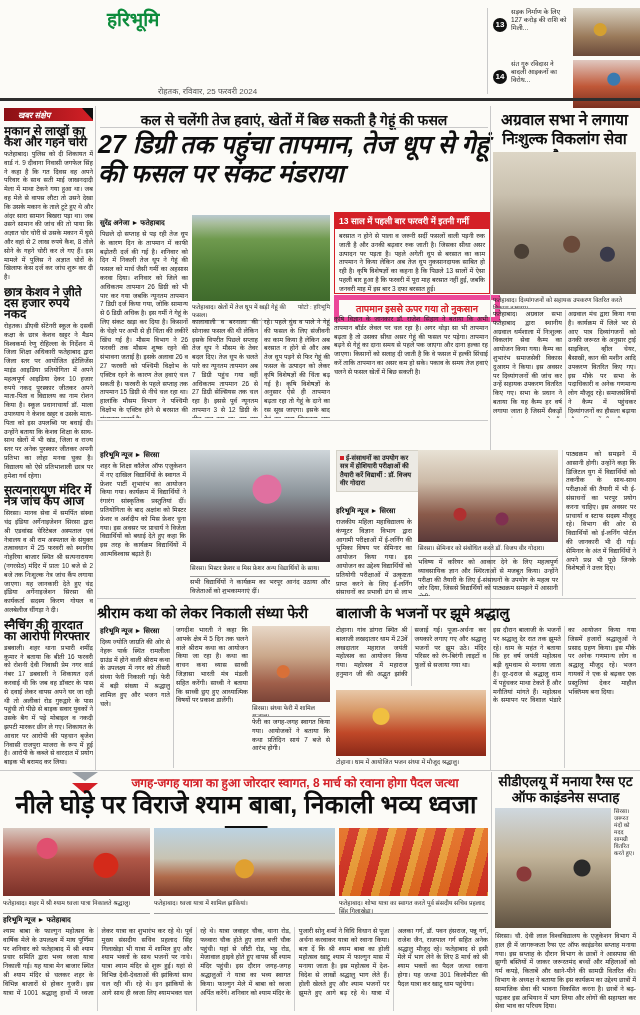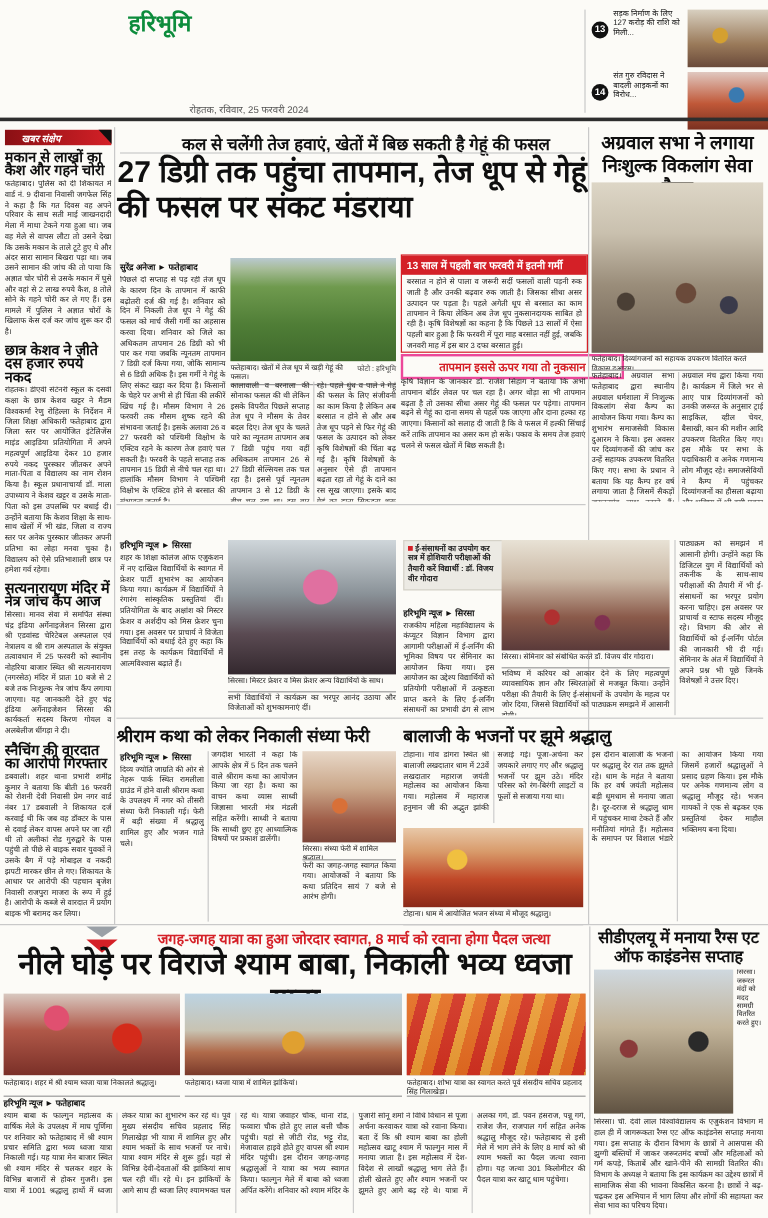--- a/index.html
+++ b/index.html
@@ -26,21 +26,21 @@
   .hl-lead{font-size:25px;line-height:29px;font-weight:800;color:#0f0f0f;}
   .hl-m{font-size:14.5px;font-weight:800;color:#0f0f0f;white-space:nowrap;overflow:hidden;}
   .hl-r{font-size:15.5px;line-height:19px;font-weight:800;color:#0f0f0f;text-align:center;}
   .sb-t{font-size:12px;line-height:11px;font-weight:bold;margin:5px 0 2px 0;color:#0f0f0f;}
   .sb-banner{position:relative;height:13px;background:linear-gradient(90deg,#8a1014,#d42027);margin-bottom:2px;}
   .sb-banner span{position:absolute;left:14px;top:1px;color:#fff;font-size:8px;font-weight:bold;font-style:italic;}
   .sb-arrow{position:absolute;right:-1px;top:0;width:0;height:0;border-top:13px solid #111;border-left:12px solid transparent;}
   .boxed{border:1px solid #d42027;}
   .box-title{background:#d42027;color:#fff;font-size:8.6px;font-weight:bold;padding:2px 4px;}
   .box-body{padding:3px 4px;}
-  .box2-title{border:2px solid #ec4899;color:#d42027;font-size:9.5px;font-weight:bold;text-align:center;padding:2px 18px;}
+  .box2-title{border:5px solid #ec4899;color:#d42027;font-size:9.5px;font-weight:bold;text-align:center;padding:2px 5px;}
   .red-kicker{font-size:12px;font-weight:bold;color:#d42027;text-align:center;}
   .hl-big{font-size:25px;line-height:29px;font-weight:800;color:#0f0f0f;text-align:center;}
   .cols5{column-count:5;column-gap:8px;column-rule:1px solid #ccc;}
   .cols2{column-count:2;column-gap:7px;column-rule:1px solid #ccc;}
   .bullet-box{background:#eceae4;border:1px solid #d5d2c8;padding:3px;font-size:6.6px;line-height:8.4px;font-weight:bold;color:#222;}
   .bullet-box .sq{display:inline-block;width:4px;height:4px;background:#d42027;margin-right:2px;}
   
   .ph{overflow:hidden;}
   .ph-field{background:linear-gradient(180deg,#b9c9d0 0%,#a8bd9b 10%,#6f9a4e 28%,#4f7d36 65%,#3f6a2c 100%);}
   .ph-crowd{background:radial-gradient(circle at 20% 70%,#4a3f35 0 7px,transparent 8px),radial-gradient(circle at 55% 65%,#6a4a3a 0 8px,transparent 9px),radial-gradient(circle at 80% 72%,#3a3a4a 0 7px,transparent 8px),linear-gradient(180deg,#ddd6c6 0%,#c9c0ae 30%,#9a8d7a 60%,#6f6254 100%);}
@@ -99,23 +99,23 @@
       <div class="sb-t">सत्यनारायण मंदिर में नेत्र जांच कैंप आज</div>
       <div class="bt">सिरसा। मानव सेवा में समर्पित संस्था चंद्र इंडिया अर्गेनाइजेशन सिरसा द्वारा श्री एडवांस्ड चेरिटेबल अस्पताल एवं नेत्रालय व श्री राम अस्पताल के संयुक्त तत्वावधान में 25 फरवरी को स्थानीय नोहरिया बाजार स्थित श्री सत्यनारायण (नगरसेठ) मंदिर में प्रातः 10 बजे से 2 बजे तक निःशुल्क नेत्र जांच कैंप लगाया जाएगा। यह जानकारी देते हुए चंद्र इंडिया अर्गेनाइजेशन सिरसा की कार्यकर्ता सदस्य किरण गोयल व अलबेलीज धींगड़ा ने दी।</div>
     </div>
     <div>
       <div class="sb-t">स्नैचिंग की वारदात का आरोपी गिरफ्तार</div>
       <div class="bt">डबवाली। शहर थाना प्रभारी शमींद्र कुमार ने बताया कि बीती 16 फरवरी को रोशनी देवी निवासी प्रेम नगर वार्ड नंबर 17 डबवाली ने शिकायत दर्ज करवाई थी कि जब वह डॉक्टर के पास से दवाई लेकर वापस अपने घर जा रही थी तो अलीकां रोड गुरुद्वारे के पास पहुंची तो पीछे से बाइक सवार युवकों ने उसके बैग में पड़े मोबाइल व नकदी झपटी मारकर छीन ले गए। शिकायत के आधार पर आरोपी की पहचान बृजेश निवासी राजपुरा माजरा के रूप में हुई है। आरोपी के कब्जे से वारदात में प्रयोग बाइक भी बरामद कर लिया।</div>
     </div>
   </div>
   <div class="vsep" style="left:95px;top:106px;height:664px;"></div>
 
-  <div class="abs kicker" style="left:111px;top:110px;width:388px;text-align:center;">कल से चलेंगी तेज हवाएं, खेतों में बिछ सकती है गेहूं की फसल</div>
+  <div class="abs kicker" style="left:100px;top:110px;width:388px;text-align:center;">कल से चलेंगी तेज हवाएं, खेतों में बिछ सकती है गेहूं की फसल</div>
   <div class="hsep" style="left:100px;top:127px;width:388px;"></div>
-  <div class="abs hl-lead" style="left:98px;top:130px;width:392px;">27 डिग्री तक पहुंचा तापमान, तेज धूप से गेहूं की फसल पर संकट मंडराया</div>
+  <div class="abs hl-lead" style="left:98px;top:130px;width:392px;font-style:italic;">27 डिग्री तक पहुंचा तापमान, तेज धूप से गेहूं की फसल पर संकट मंडराया</div>
 
   <div class="abs byl" style="left:100px;top:218px;width:88px;">सुरेंद्र अनेजा ► फतेहाबाद</div>
   <div class="abs bt" style="left:100px;top:230px;width:88px;height:188px;">पिछले दो सप्ताह से पड़ रही तेज धूप के कारण दिन के तापमान में काफी बढ़ोतरी दर्ज की गई है। शनिवार को दिन में निकली तेज धूप ने गेहूं की फसल को मार्च जैसी गर्मी का अहसास करवा दिया। शनिवार को जिले का अधिकतम तापमान 26 डिग्री को भी पार कर गया जबकि न्यूनतम तापमान 7 डिग्री दर्ज किया गया, जोकि सामान्य से 6 डिग्री अधिक है। इस गर्मी ने गेहूं के लिए संकट खड़ा कर दिया है। किसानों के चेहरे पर अभी से ही चिंता की लकीरें खिंच गई है। मौसम विभाग ने 26 फरवरी तक मौसम शुष्क रहने की संभावना जताई है। इसके अलावा 26 व 27 फरवरी को पश्चिमी विक्षोभ के एक्टिव रहने के कारण तेज हवाएं चल सकती है। फरवरी के पहले सप्ताह तक तापमान 15 डिग्री से नीचे चल रहा था। हालांकि मौसम विभाग ने पश्चिमी विक्षोभ के एक्टिव होने से बरसात की संभावना जताई है।</div>
 
   <div class="abs ph ph-field" style="left:192px;top:215px;width:138px;height:86px;"></div>
   <div class="abs caprow" style="left:192px;top:303px;width:138px;">
     <span class="cap">फतेहाबाद। खेतों में तेज धूप में खड़ी गेहूं की फसल।</span>
     <span class="credit">फोटो : हरिभूमि</span>
   </div>
   <div class="abs bt" style="left:192px;top:318px;width:66px;height:100px;">कालावाली व बरनाला की सोनाका फसल की थी लेकिन इसके विपरीत पिछले सप्ताह तेज धूप ने मौसम के तेवर बदल दिए। तेज धूप के चलते पारे का न्यूनतम तापमान अब 7 डिग्री पहुंच गया वहीं अधिकतम तापमान 26 से 27 डिग्री सेल्सियस तक चल रहा है। इससे पूर्व न्यूनतम तापमान 3 से 12 डिग्री के बीच चल रहा था। इस बार दिसम्बर और जनवरी में भी बारिश न होने से गेहूं व सरसों की फसल पर संकट के बादल मंडराने लगे थे।</div>

